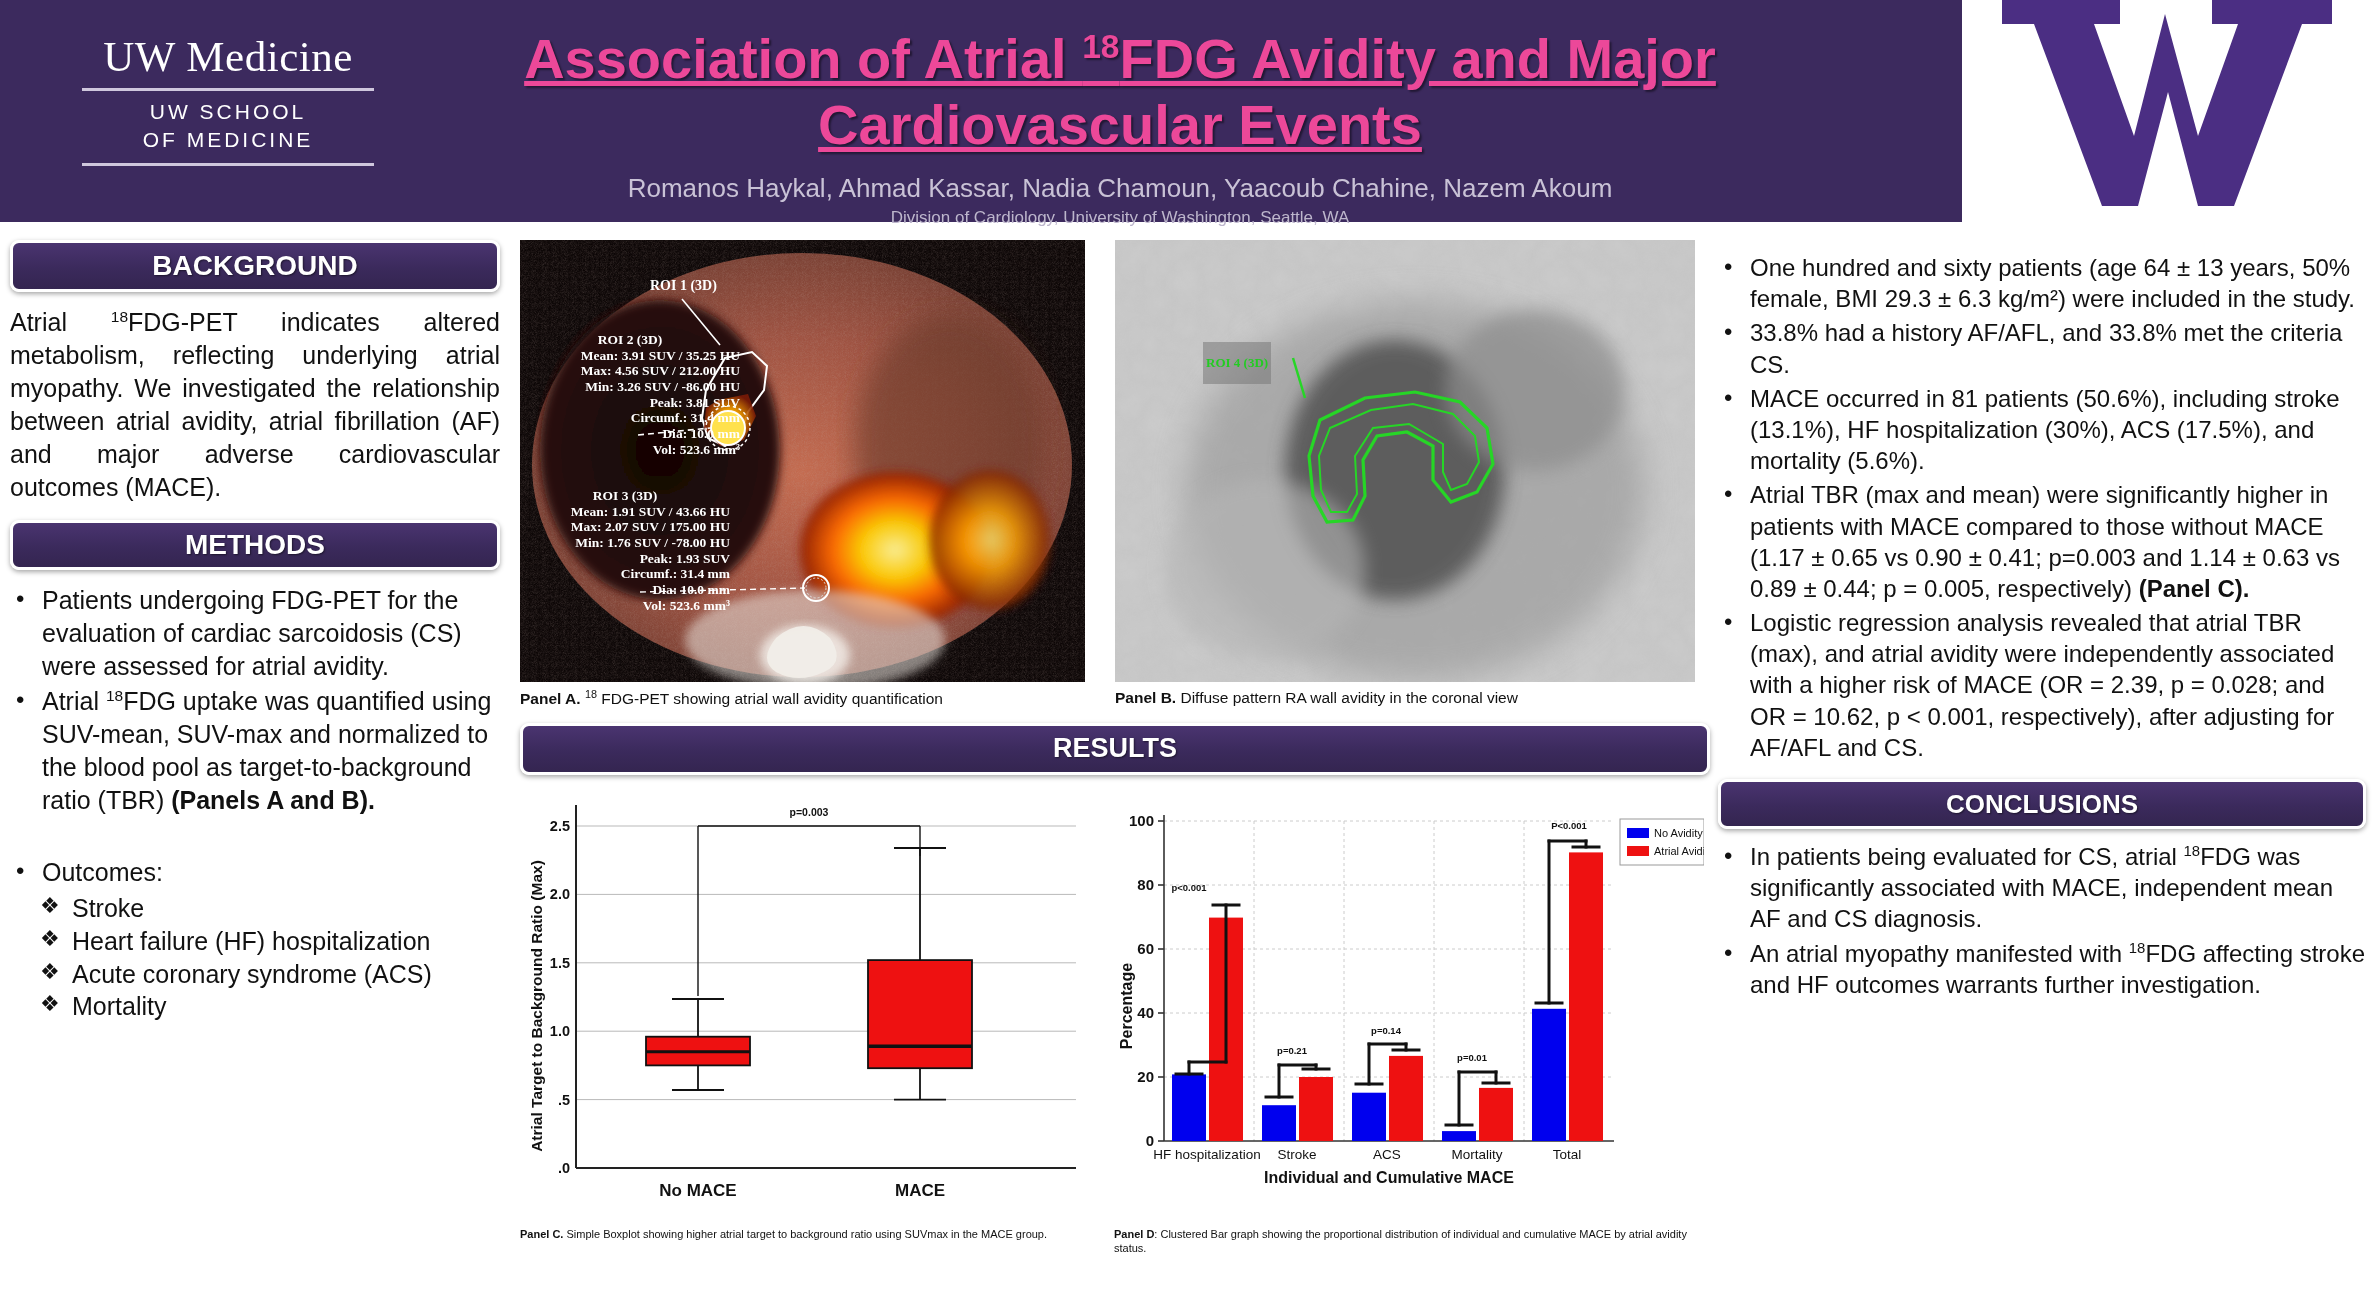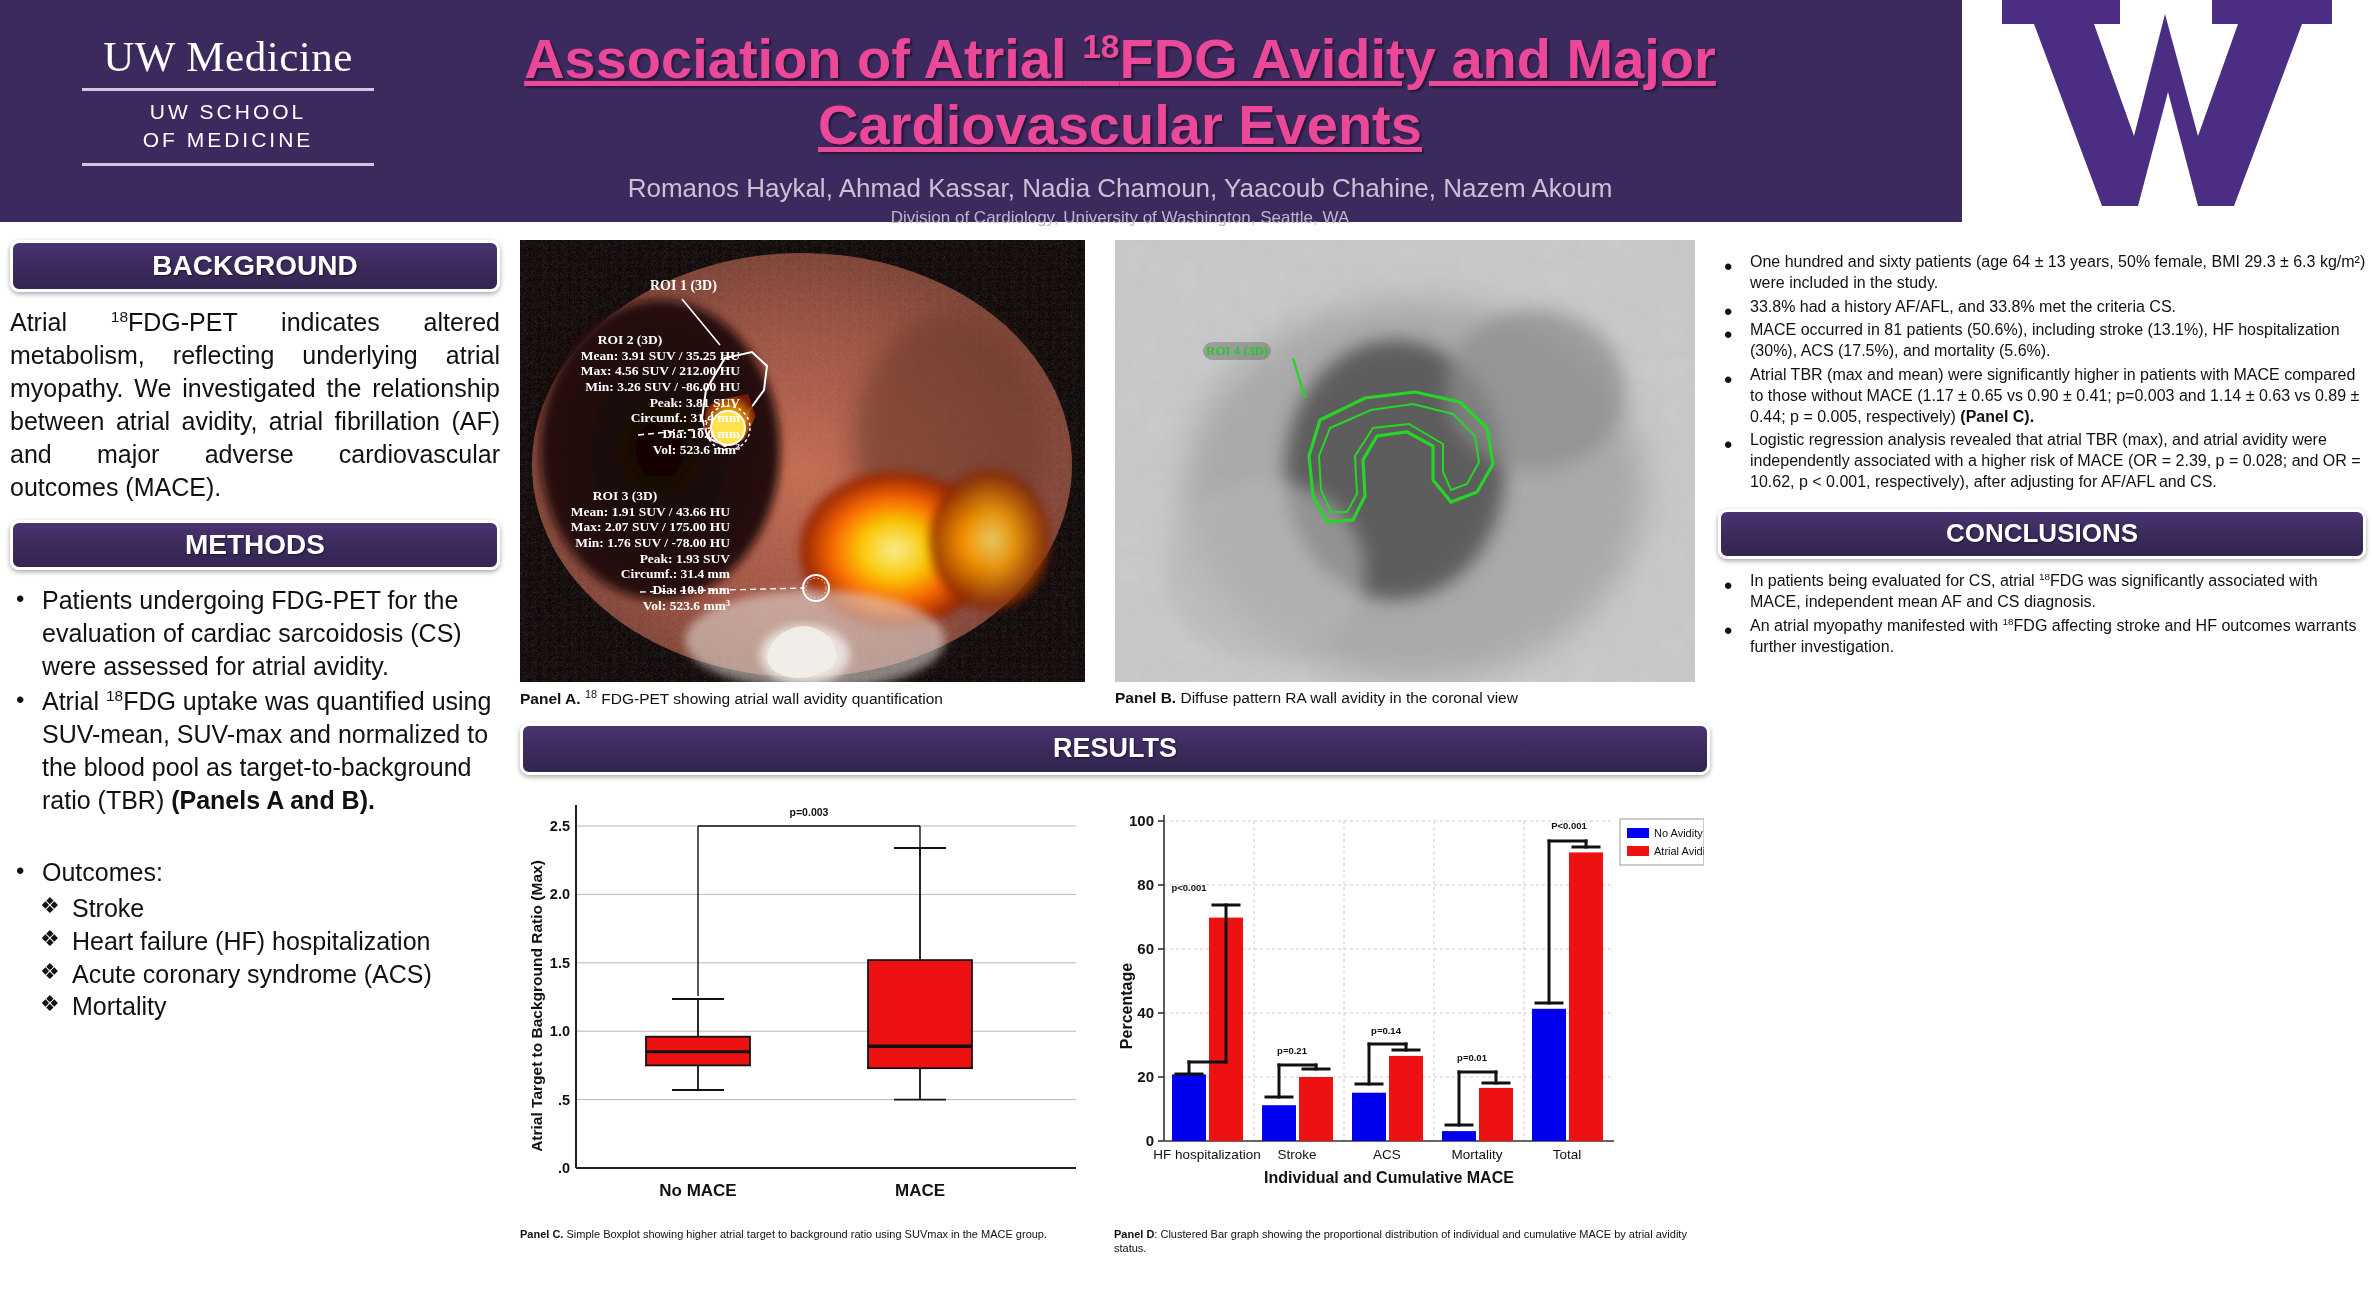--- a/index.html
+++ b/index.html
@@ -100,30 +100,30 @@
 
   .charts-row { display:flex; margin-top: 16px; gap: 14px; }
   .chartC { width: 580px; }
   .chartD { width: 590px; }
   .chart-cap { font-size: 11px; line-height:1.3; margin-top: 2px; color:#111; }
 
   
   .col-right { position: absolute; left: 1718px; top: 240px; width: 648px; }
   #resultscont-head { height: 50px; font-size: 26px; }
   #concl-head { height: 50px; font-size: 26px; margin-top: 16px; }
-  .col-right ul.bullets > li { font-size: 16px; line-height: 1.30; }
+  .col-right ul.bullets > li { font-size: 24px; line-height: 1.30; }
 
   
   .roi-text {
     position: absolute; color: #ffffff; font-family: "Liberation Serif", serif;
     font-weight: bold; line-height: 1.16; white-space: nowrap;
   }
   .roi-green {
     position:absolute; color:#22cc22; font-family:"Liberation Serif", serif;
-    font-weight:bold; font-size:13px; background: rgba(120,120,120,.55); padding:1px 3px;border-radius:9px;
+    font-weight:bold; font-size:13px; background: rgba(120,120,120,.55); padding:13px 3px;
   }
 </style>
 </head>
 <body>
 
 <div class="poster">
 
   <div class="header">
     <div class="uwm-logo">
       <div class="l1">UW Medicine</div>

